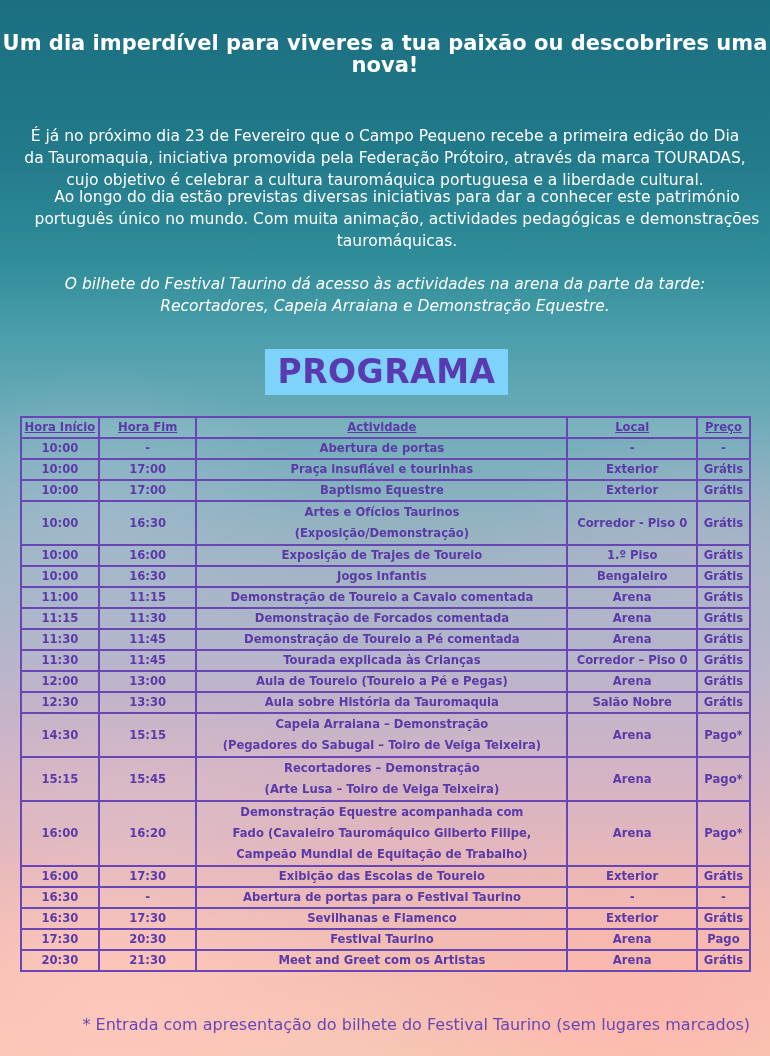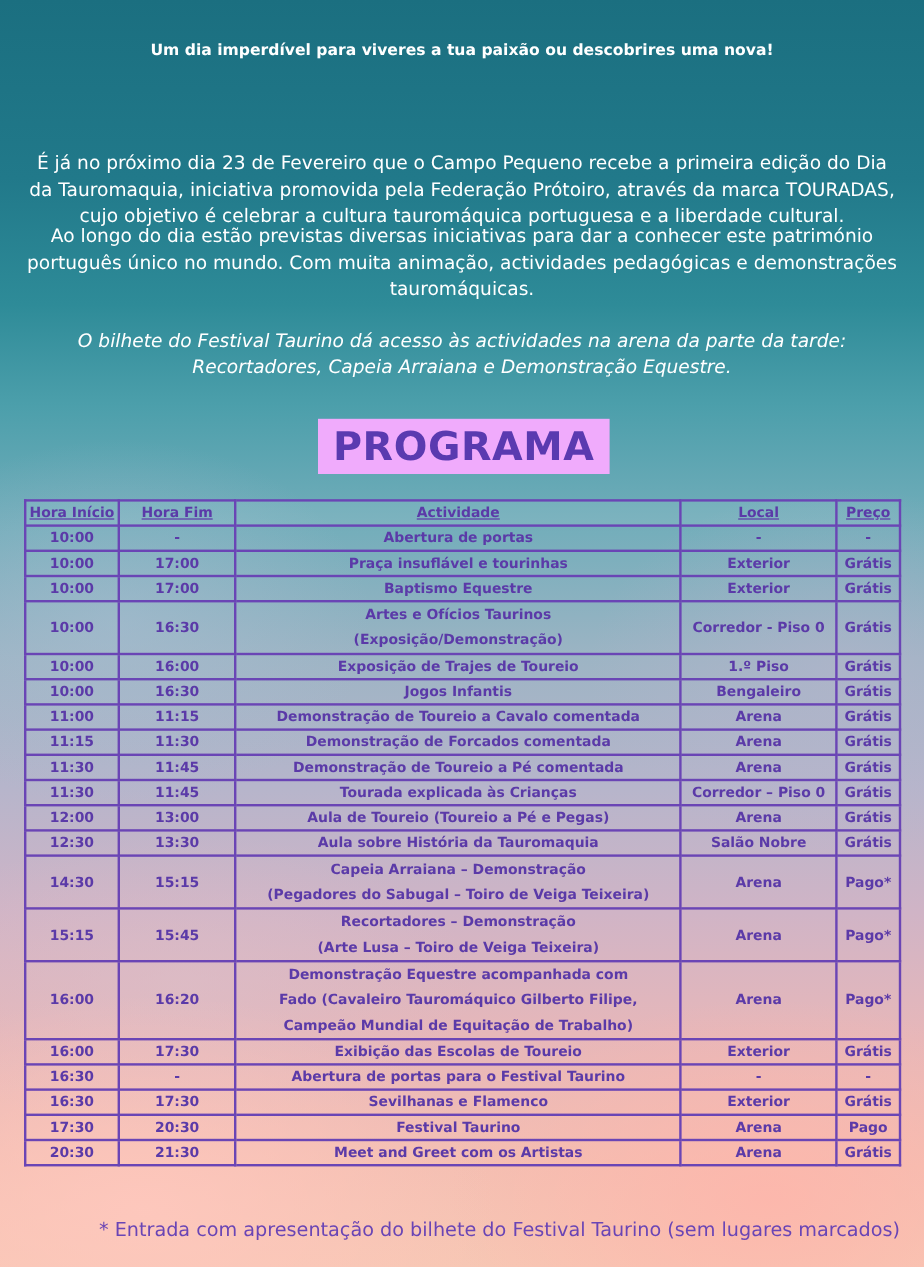--- a/index.html
+++ b/index.html
@@ -28,34 +28,34 @@
   }
 
   .intro {
     position: absolute;
     left: 0; top: 0; width: 770px;
     color: #ffffff;
     text-align: center;
   }
   .intro .headline {
     position: absolute; left: 0; width: 770px; top: 32px;
-    font-weight: bold; font-size: 13px; line-height: 22px;
+    font-weight: bold; font-size: 21px; line-height: 22px;
   }
   .intro .para {
     position: absolute; left: 20px; width: 730px;
     font-size: 15.5px; line-height: 22px;
   }
   .p1 { top: 77px; margin-top: 48px; }
-  .p2 { top: 186px; }
+  .p2 { top: 186px; margin-left: 12px; }
   .p3 { top: 273px; font-style: italic; }
 
   .programa-badge {
     position: absolute;
     left: 265px; top: 349px; width: 243px; height: 46px;
-    background: #f0abfc;
+    background: #7dd3fc;
     color: #5a3ab0;
     font-family: "DejaVu Sans", sans-serif;
     font-weight: bold; font-size: 33px;
     line-height: 46px; text-align: center;
     letter-spacing: 0.5px;
   }
 
   table.program {
     position: absolute;
     left: 20px; top: 416px; width: 731px;

